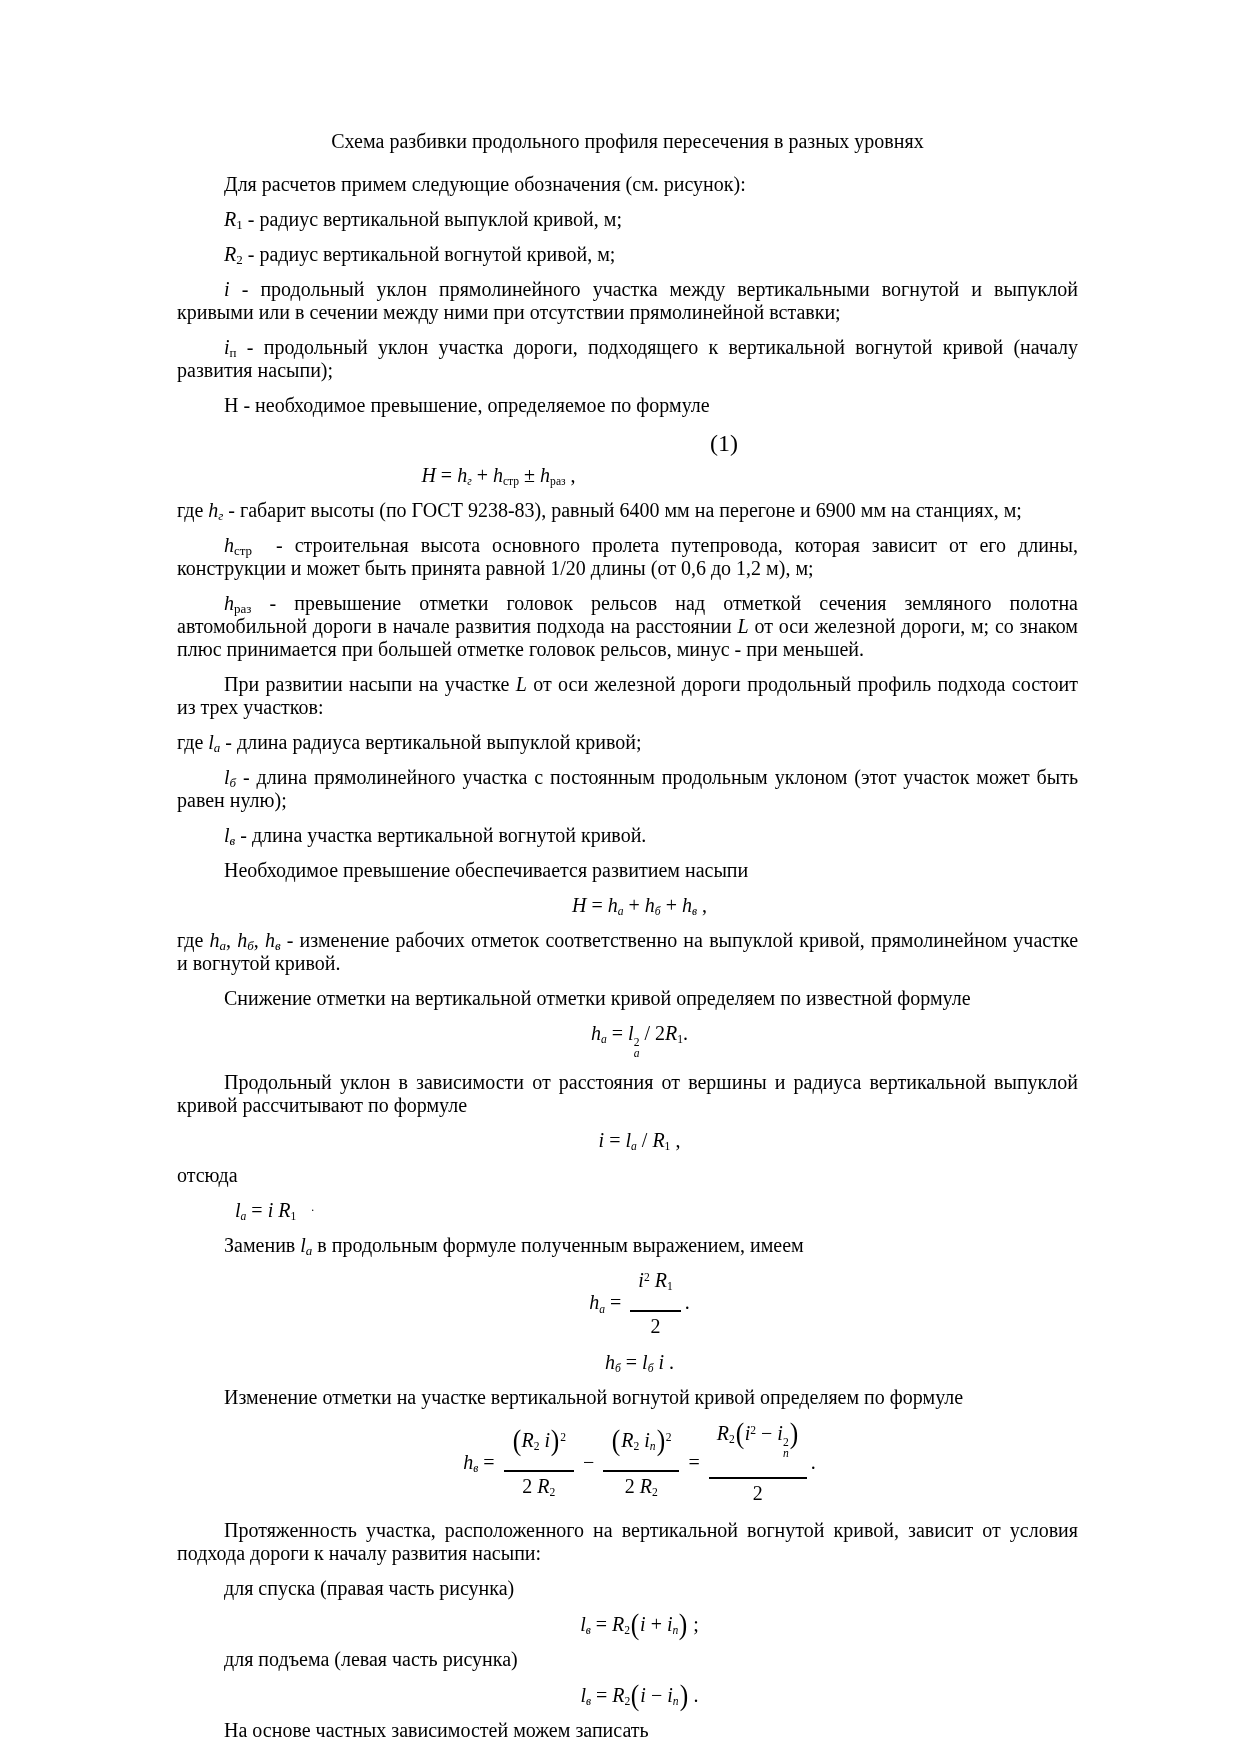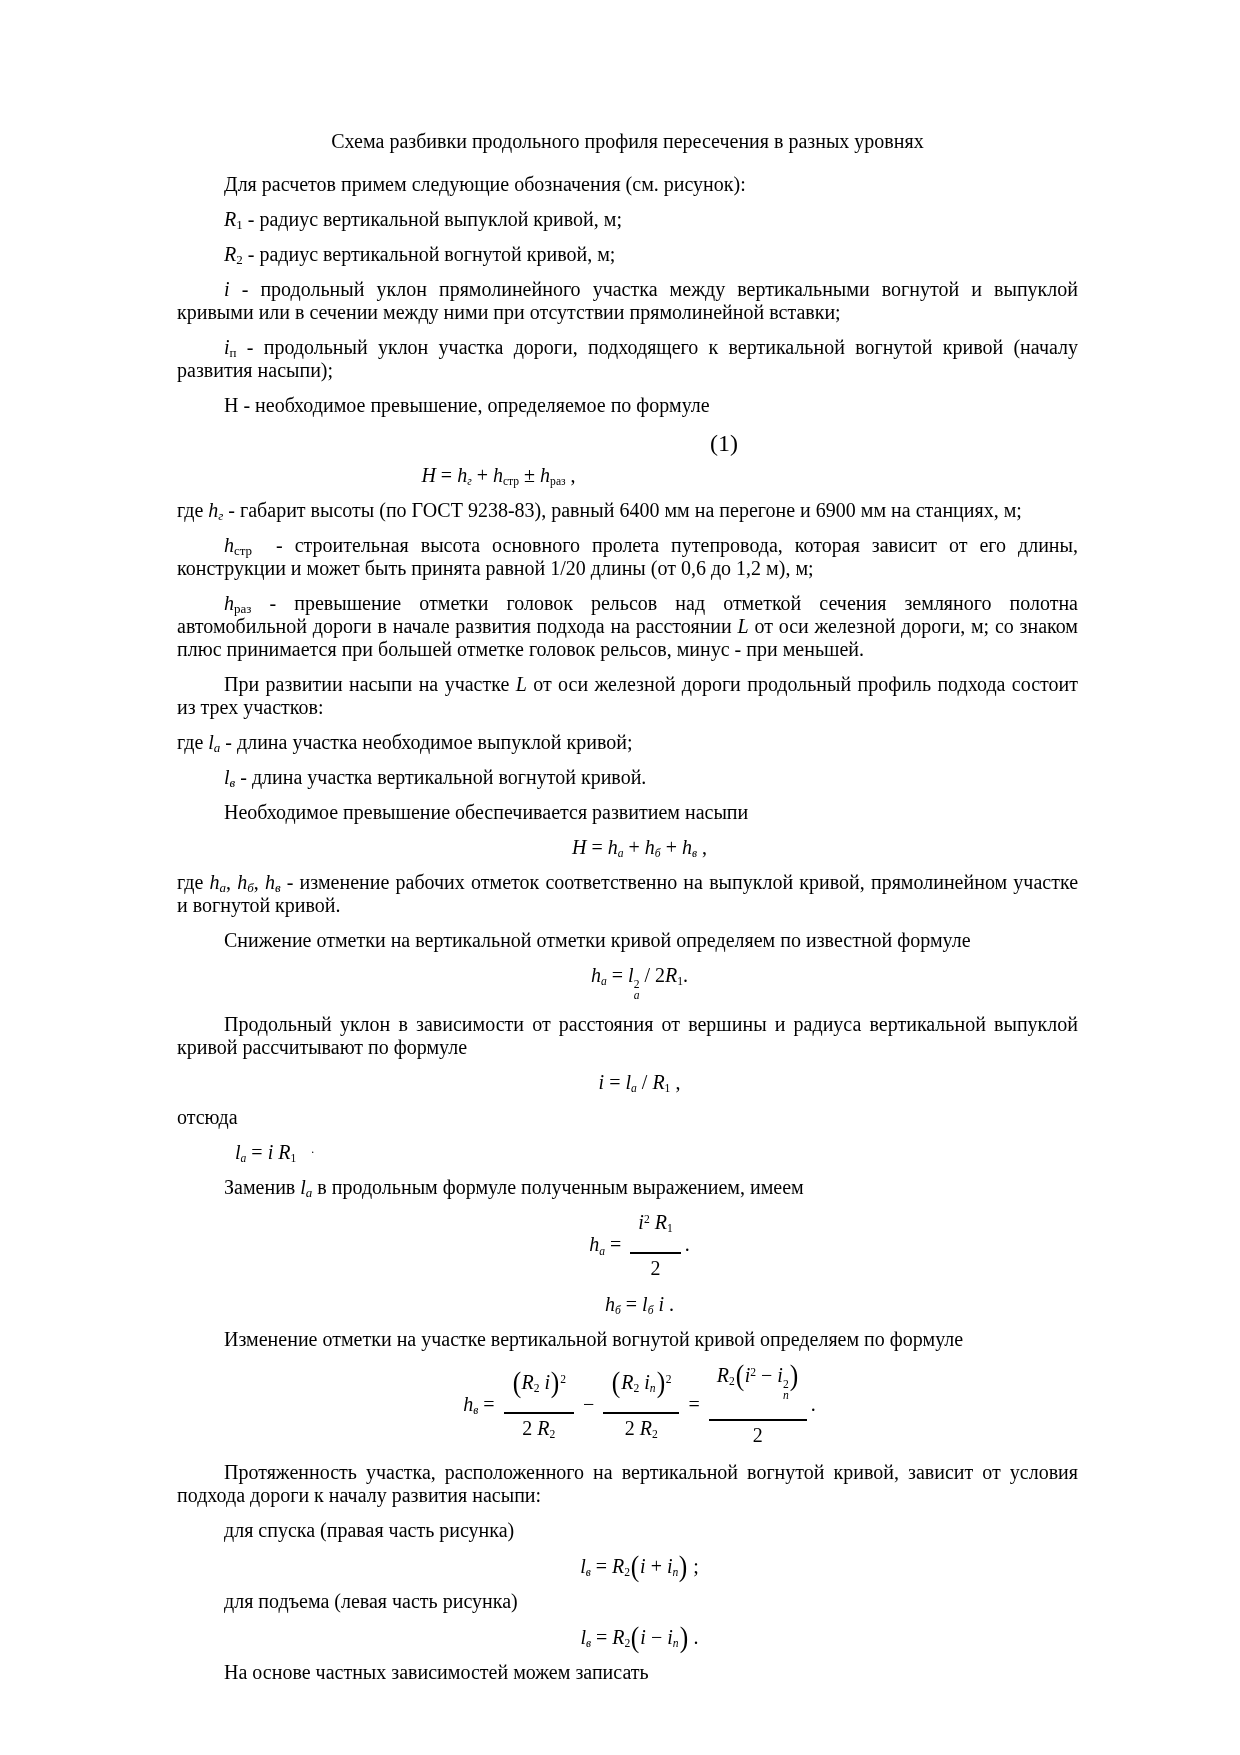--- a/index.html
+++ b/index.html
@@ -68,21 +68,22 @@
       <div class="para indent"><span class="it">R</span><sub class="rm">2</sub><span class="rm"> - радиус вертикальной вогнутой кривой, м;</span></div>
       <div class="para indent"><span class="it">i</span><span class="rm"> - продольный уклон прямолинейного участка между вертикальными вогнутой и выпуклой кривыми или в сечении между ними при отсутствии прямолинейной вставки;</span></div>
       <div class="para indent"><span class="it">i</span><sub class="rm">п</sub><span class="rm"> - продольный уклон участка дороги, подходящего к вертикальной вогнутой кривой (началу развития насыпи);</span></div>
       <div class="para indent"><span class="rm">Н - необходимое превышение, определяемое по формуле</span></div>
       <div class="eqnum"><span class="rm">(1)</span></div>
       <div class="eq eq-shift"><span class="it">H</span><span class="rm"> = </span><span class="it">h</span><sub class="it">г</sub><span class="rm"> + </span><span class="it">h</span><sub class="rm">стр</sub><span class="rm"> ± </span><span class="it">h</span><sub class="rm">раз</sub><span class="rm"> ,</span></div>
       <div class="para"><span class="rm">где </span><span class="it">h</span><sub class="it">г</sub><span class="rm"> - габарит высоты (по ГОСТ 9238-83), равный 6400 мм на перегоне и 6900 мм на станциях, м;</span></div>
       <div class="para indent"><span class="it">h</span><sub class="rm">стр</sub><span class="rm">&nbsp; - строительная высота основного пролета путепровода, которая зависит от его длины, конструкции и может быть принята равной 1/20 длины (от 0,6 до 1,2 м), м;</span></div>
       <div class="para indent"><span class="it">h</span><sub class="rm">раз</sub><span class="rm"> - превышение отметки головок рельсов над отметкой сечения земляного полотна автомобильной дороги в начале развития подхода на расстоянии </span><span class="it">L</span><span class="rm"> от оси железной дороги, м; со знаком плюс принимается при большей отметке головок рельсов, минус - при меньшей.</span></div>
       <div class="para indent"><span class="rm">При развитии насыпи на участке </span><span class="it">L</span><span class="rm"> от оси железной дороги продольный профиль подхода состоит из трех участков:</span></div>
-      <div class="para"><span class="rm">где </span><span class="it">l</span><sub class="it">а</sub><span class="rm"> - длина участка необходимое выпуклой кривой;</span></div>
+      <div class="para"><span class="rm">где </span><span class="it">l</span><sub class="it">а</sub><span class="rm"> - длина радиуса вертикальной выпуклой кривой;</span></div>
+      <div class="para indent"><span class="it">l</span><sub class="it">б</sub><span class="rm"> - длина прямолинейного участка с постоянным продольным уклоном (этот участок может быть равен нулю);</span></div>
       <div class="para indent"><span class="it">l</span><sub class="it">в</sub><span class="rm"> - длина участка вертикальной вогнутой кривой.</span></div>
       <div class="para indent"><span class="rm">Необходимое превышение обеспечивается развитием насыпи</span></div>
       <div class="eq"><span class="it">H</span><span class="rm"> = </span><span class="it">h</span><sub class="it">а</sub><span class="rm"> + </span><span class="it">h</span><sub class="it">б</sub><span class="rm"> + </span><span class="it">h</span><sub class="it">в</sub><span class="rm"> ,</span></div>
       <div class="para"><span class="rm">где </span><span class="it">h</span><sub class="it">а</sub><span class="rm">, </span><span class="it">h</span><sub class="it">б</sub><span class="rm">, </span><span class="it">h</span><sub class="it">в</sub><span class="rm"> - изменение рабочих отметок соответственно на выпуклой кривой, прямолинейном участке и вогнутой кривой.</span></div>
       <div class="para indent"><span class="rm">Снижение отметки на вертикальной отметки кривой определяем по известной формуле</span></div>
       <div class="eq"><span class="it">h</span><sub class="it">а</sub><span class="rm"> = </span><span class="it">l</span><span class="ss">
           <span class="sst">2</span>
           <span class="ssb">а</span>
         </span><span class="rm"> / 2</span><span class="it">R</span><sub class="rm">1</sub><span class="rm">.</span></div>
       <div class="para indent"><span class="rm">Продольный уклон в зависимости от расстояния от вершины и радиуса вертикальной выпуклой кривой рассчитывают по формуле</span></div>

